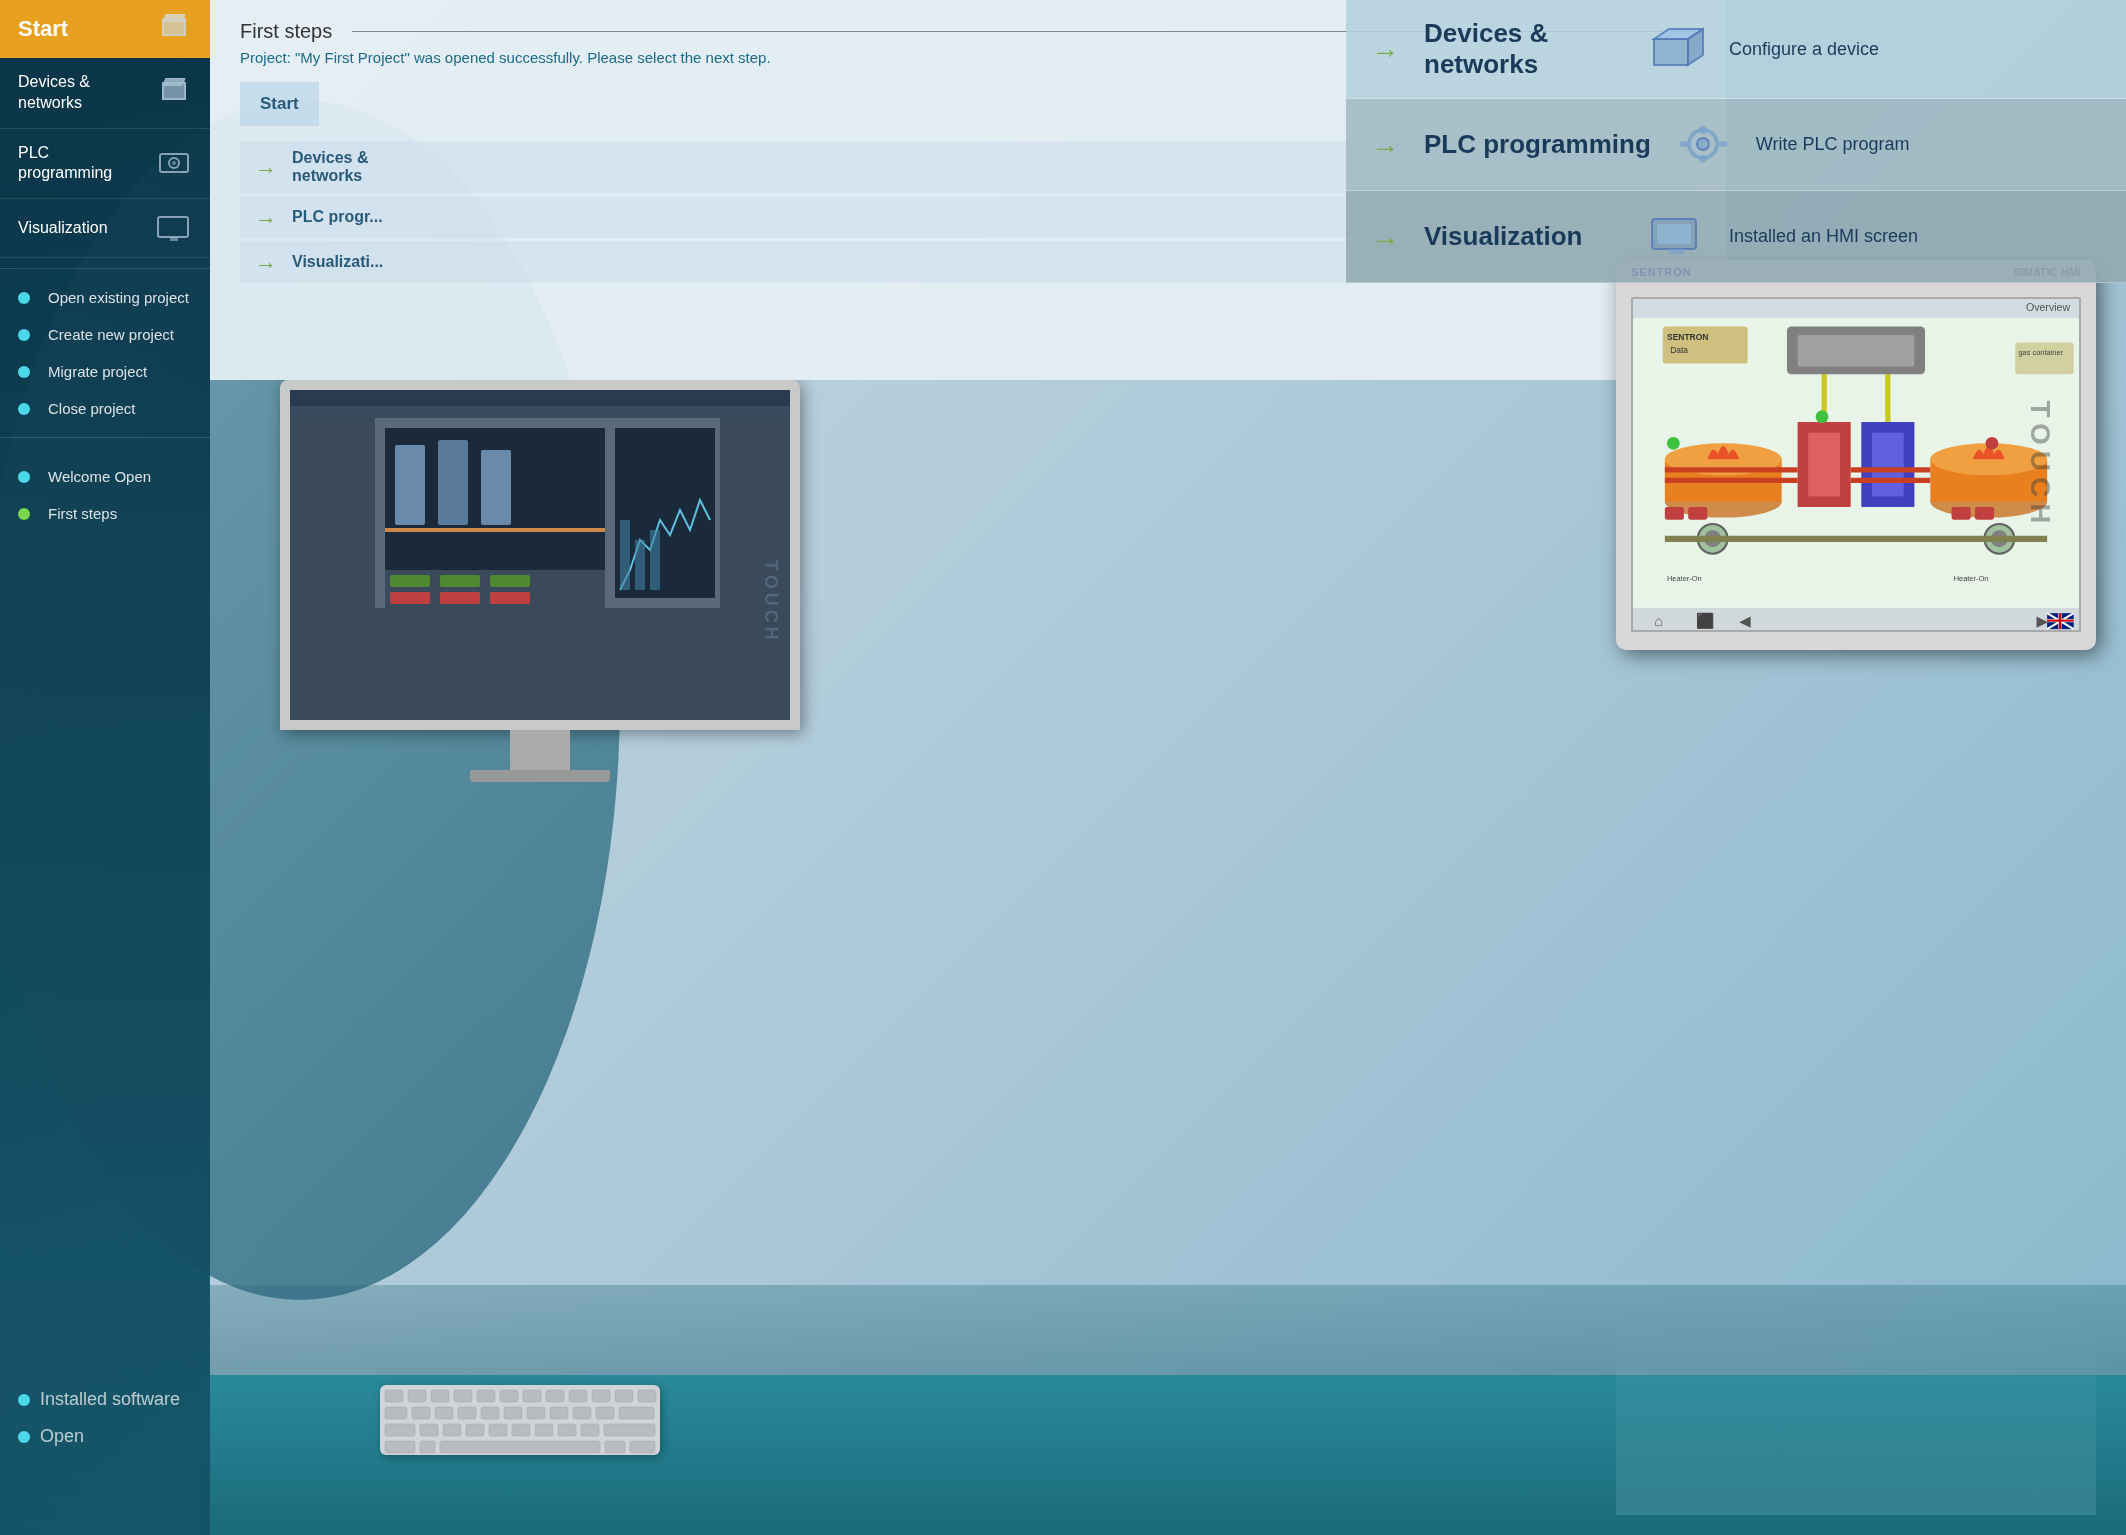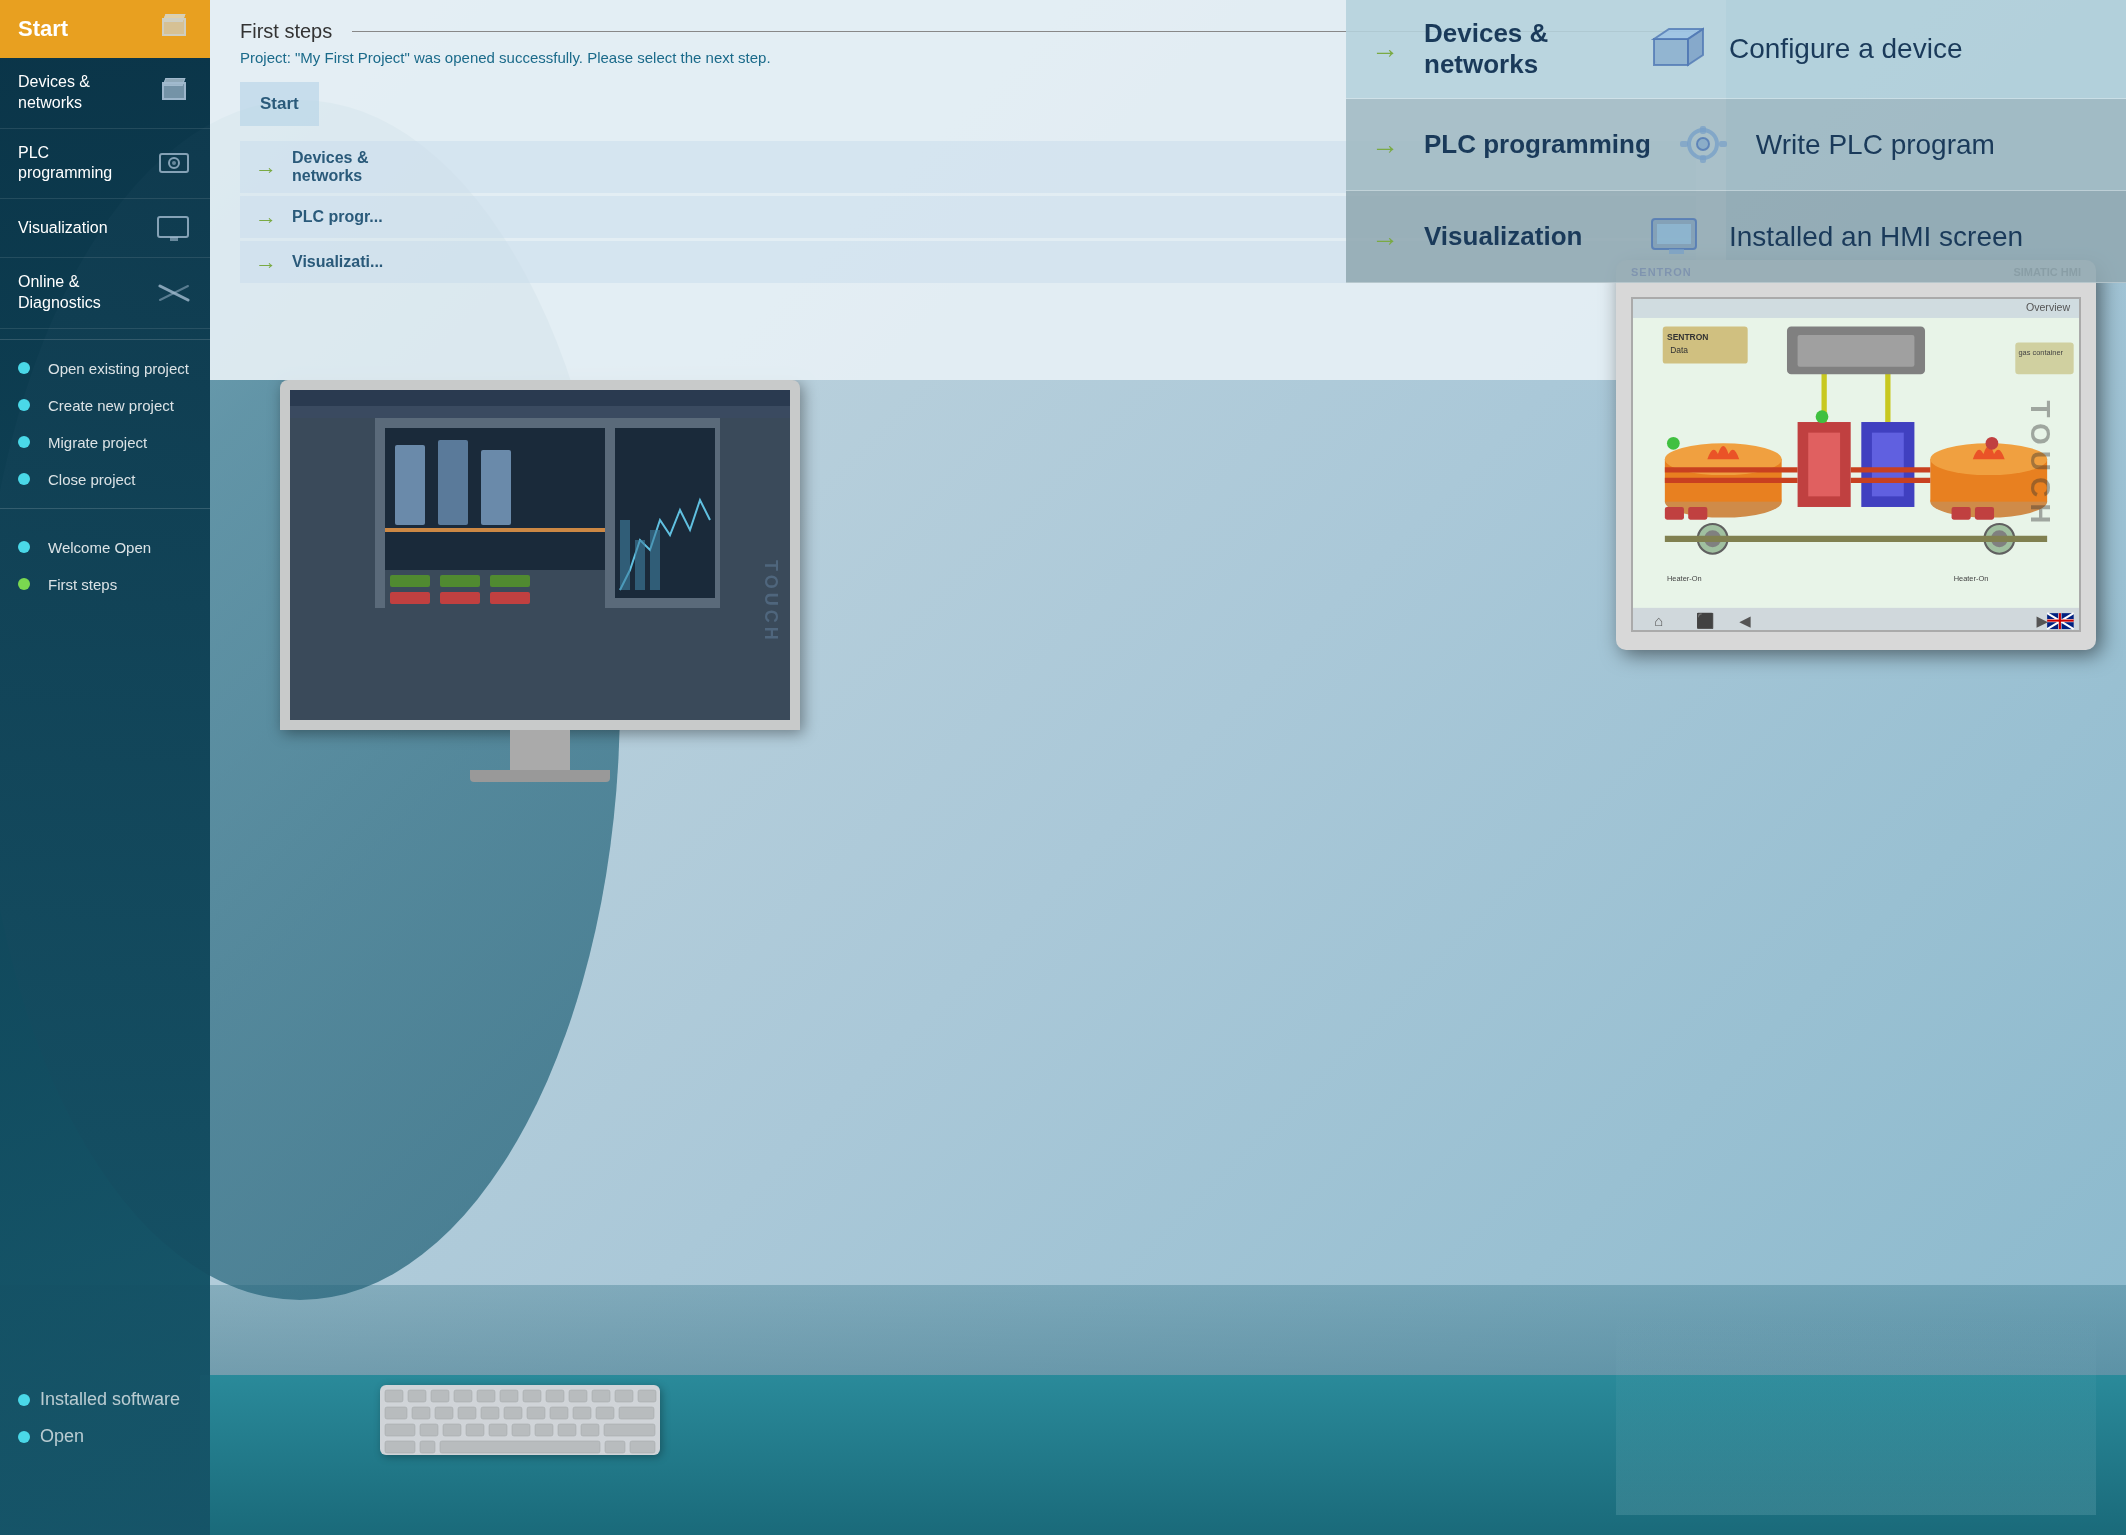--- a/index.html
+++ b/index.html
@@ -212,21 +212,21 @@
 
     .workflow-icon-box {
       width: 65px;
       height: 55px;
       display: flex;
       align-items: center;
       justify-content: center;
     }
 
     .workflow-action {
-      font-size: 28px;
+      font-size: 18px;
       color: #1a3a5a;
       font-weight: normal;
     }
 
     
     .monitor-area {
       position: absolute;
       left: 280px;
       top: 380px;
       width: 520px;
@@ -503,29 +503,20 @@
   <div class="sidebar-item">
     <span class="sidebar-item-text">Visualization</span>
     <div class="icon-box">
       <svg width="36" height="30" viewBox="0 0 36 30">
         <rect x="2" y="4" width="30" height="20" fill="none" stroke="rgba(200,220,240,0.8)" stroke-width="2" rx="2"></rect>
         <rect x="14" y="24" width="8" height="4" fill="rgba(200,220,240,0.6)"></rect>
       </svg>
     </div>
   </div>
 
-  <div class="sidebar-item">
-    <span class="sidebar-item-text">Online &amp;<br>Diagnostics</span>
-    <div class="icon-box">
-      <svg width="36" height="30" viewBox="0 0 36 30">
-        <line x1="4" y1="8" x2="32" y2="22" stroke="rgba(200,220,240,0.8)" stroke-width="3" stroke-linecap="round"></line>
-        <line x1="4" y1="22" x2="32" y2="8" stroke="rgba(200,220,240,0.5)" stroke-width="2" stroke-linecap="round"></line>
-      </svg>
-    </div>
-  </div>
 
   <div class="sidebar-divider"></div>
 
   <div class="sidebar-sub-item">
     <div class="dot dot-teal"></div>
     <span>Open existing project</span>
   </div>
   <div class="sidebar-sub-item">
     <div class="dot dot-teal"></div>
     <span>Create new project</span>

